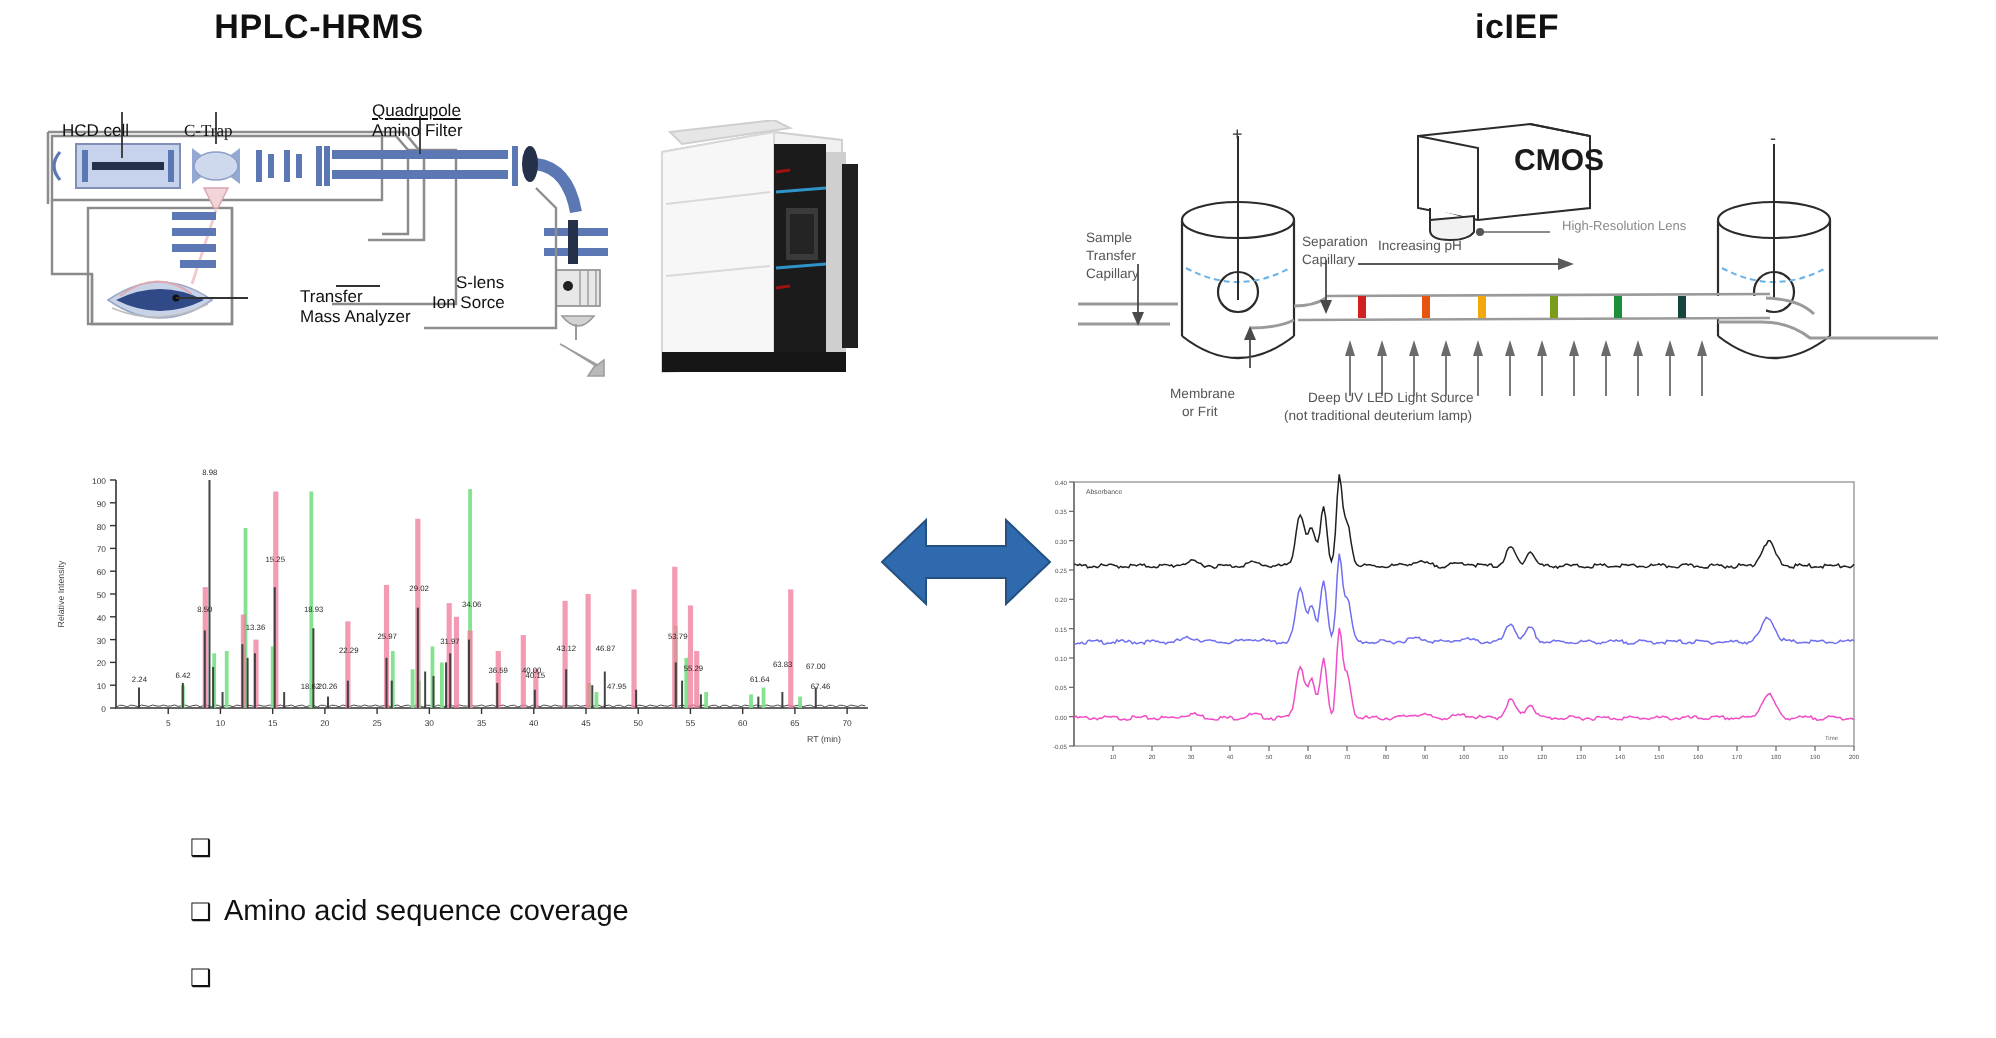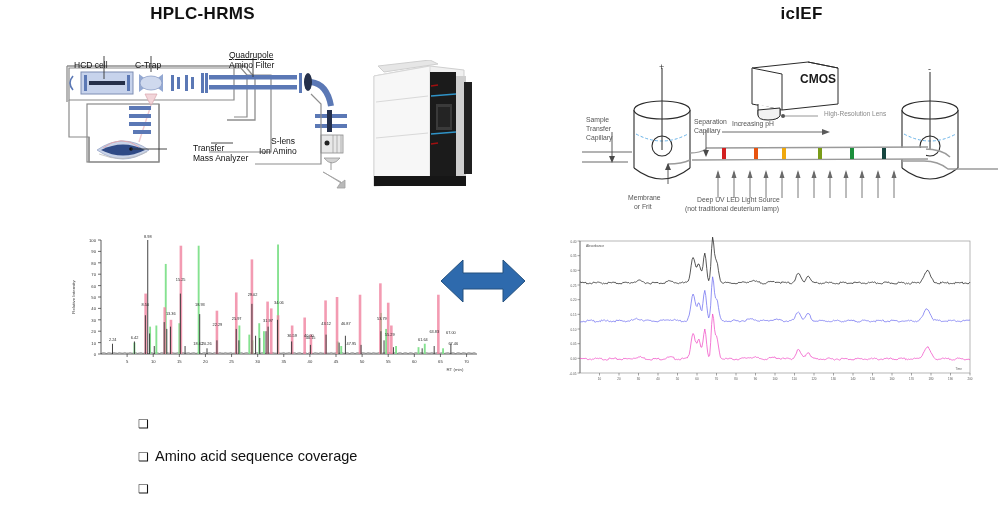--- a/index.html
+++ b/index.html
@@ -1,17 +1,17 @@
 <!DOCTYPE html>
 <html><head>
 <meta charset="utf-8">
 <style>
   html,body{margin:0;padding:0;background:#ffffff;}
   body{width:998px;height:519px;font-family:"Liberation Sans",sans-serif;color:#111;overflow:hidden;position:relative;}
-  .panel{position:absolute;top:0;height:395px;width:499px;margin-left:43px;}
+  .panel{position:absolute;top:0;height:395px;width:499px;}
   .panel.left{left:0;}
   .panel.right{left:499px;}
   .ptitle{position:absolute;top:4px;width:100%;text-align:center;font-size:17px;font-weight:bold;letter-spacing:.3px;color:#111;}
   .ptitle.l{left:-90px;}
   .ptitle.r{left:10px;}
 
   
   .svgbox{position:absolute;}
 
   
@@ -116,25 +116,25 @@
         <path d="M45 14 L45 37"></path>
         <path d="M92 14 L92 30"></path>
         <path d="M194 16 L194 35"></path>
         <path d="M152 101 L174 101"></path>
         <path d="M72 107 L108 107"></path>
       </g>
     </svg>
   </div>
 
   <div style="position:absolute;left:31px;top:60px;font-size:8.5px;">HCD cell</div>
-  <div style="position:absolute;left:92px;top:60px;font-size:8.5px;">C-Trap</div>
+  <div style="position:absolute;left:92px;top:60px;font-size:8.5px;font-family:Liberation Serif, serif;">C-Trap</div>
   <div style="position:absolute;left:186px;top:50px;font-size:8.5px;text-decoration:underline;">Quadrupole</div>
   <div style="position:absolute;left:186px;top:60px;font-size:8.5px;">Amino Filter</div>
   <div style="position:absolute;left:228px;top:136px;font-size:8.5px;">S-lens</div>
-  <div style="position:absolute;left:216px;top:146px;font-size:8.5px;">Ion Amino</div>
+  <div style="position:absolute;left:216px;top:146px;font-size:8.5px;">Ion Sorce</div>
   <div style="position:absolute;left:150px;top:143px;font-size:8.5px;">Transfer</div>
   <div style="position:absolute;left:150px;top:153px;font-size:8.5px;">Mass Analyzer</div>
 
   <div class="svgbox" style="left:325px;top:60px;width:105px;height:132px;">
     <svg width="105" height="132" viewBox="0 0 105 132">
       <path d="M6 16 L62 6 L96 10 L96 122 L6 126 Z" fill="#f0f0f0" stroke="#cfcfcf"></path>
       <path d="M6 16 L62 6 L62 118 L6 126 Z" fill="#f7f7f7" stroke="#d8d8d8"></path>
       <rect x="62" y="12" width="26" height="106" fill="#1b1b1b"></rect>
       <rect x="88" y="16" width="10" height="100" fill="#cfcfcf"></rect>
       <rect x="96" y="22" width="8" height="92" fill="#202020"></rect>
@@ -437,21 +437,21 @@
         <path d="M40 82 L40 106"></path>
           <path d="M134 80 L134 100"></path>
           <path d="M96 134 L96 114"></path>
       </g>
       <path d="M37 106 L40 113 L43 106 Z" fill="#4a4a4a"></path>
       <path d="M131 100 L134 107 L137 100 Z" fill="#4a4a4a"></path>
       <path d="M93 120 L96 113 L99 120 Z" fill="#4a4a4a"></path>
     </svg>
   </div>
 
-  <div style="position:absolute;left:258px;top:72px;font-size:12px;font-weight:bold;color:#1a1a1a;">CMOS</div>
+  <div style="position:absolute;left:258px;top:72px;font-size:15px;font-weight:bold;color:#1a1a1a;">CMOS</div>
   <div style="position:absolute;left:282px;top:110px;font-size:6.5px;color:#8a8a8a;">High-Resolution Lens</div>
   <div style="position:absolute;left:44px;top:116px;font-size:6.8px;color:#555;">Sample</div>
   <div style="position:absolute;left:44px;top:125px;font-size:6.8px;color:#555;">Transfer</div>
   <div style="position:absolute;left:44px;top:134px;font-size:6.8px;color:#555;">Capillary</div>
   <div style="position:absolute;left:152px;top:118px;font-size:6.8px;color:#555;">Separation</div>
   <div style="position:absolute;left:152px;top:127px;font-size:6.8px;color:#555;">Capillary</div>
   <div style="position:absolute;left:86px;top:194px;font-size:6.8px;color:#555;">Membrane</div>
   <div style="position:absolute;left:92px;top:203px;font-size:6.8px;color:#555;">or Frit</div>
   <div style="position:absolute;left:190px;top:120px;font-size:6.8px;color:#555;">Increasing pH</div>
   <div style="position:absolute;left:155px;top:196px;font-size:6.8px;color:#555;">Deep UV LED Light Source</div>

